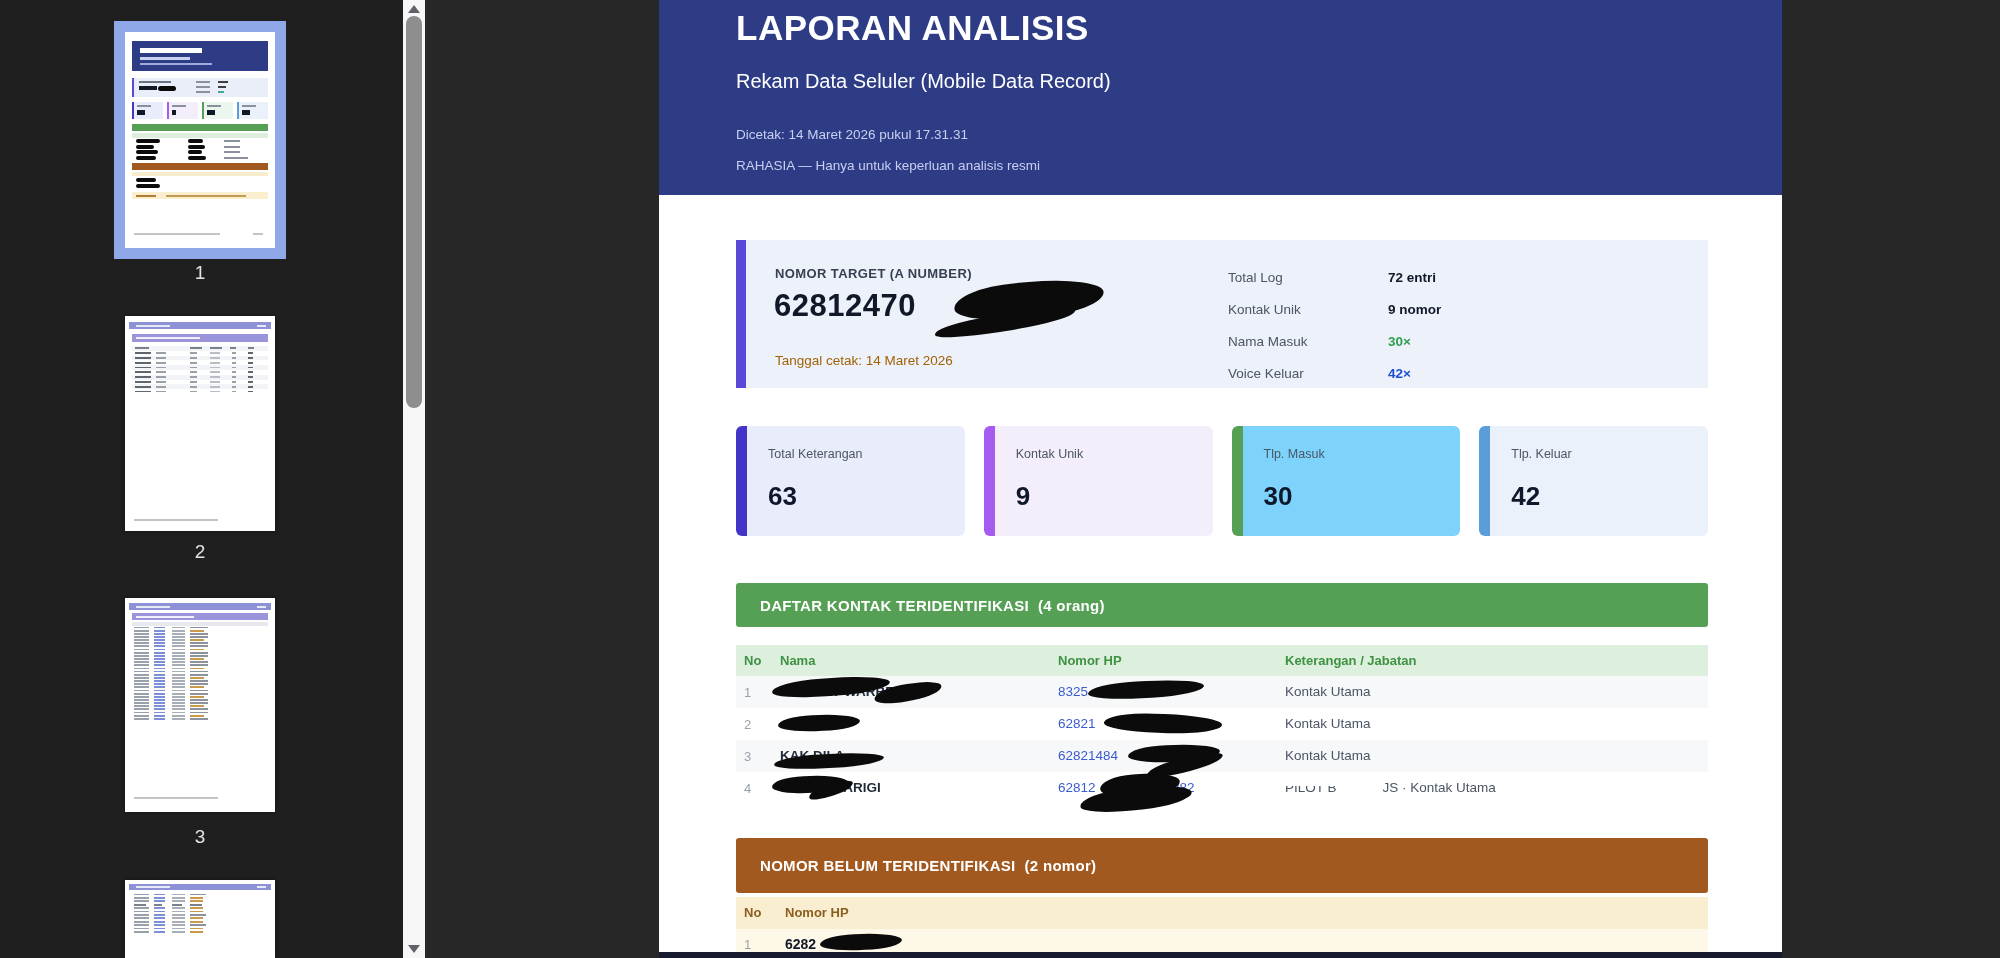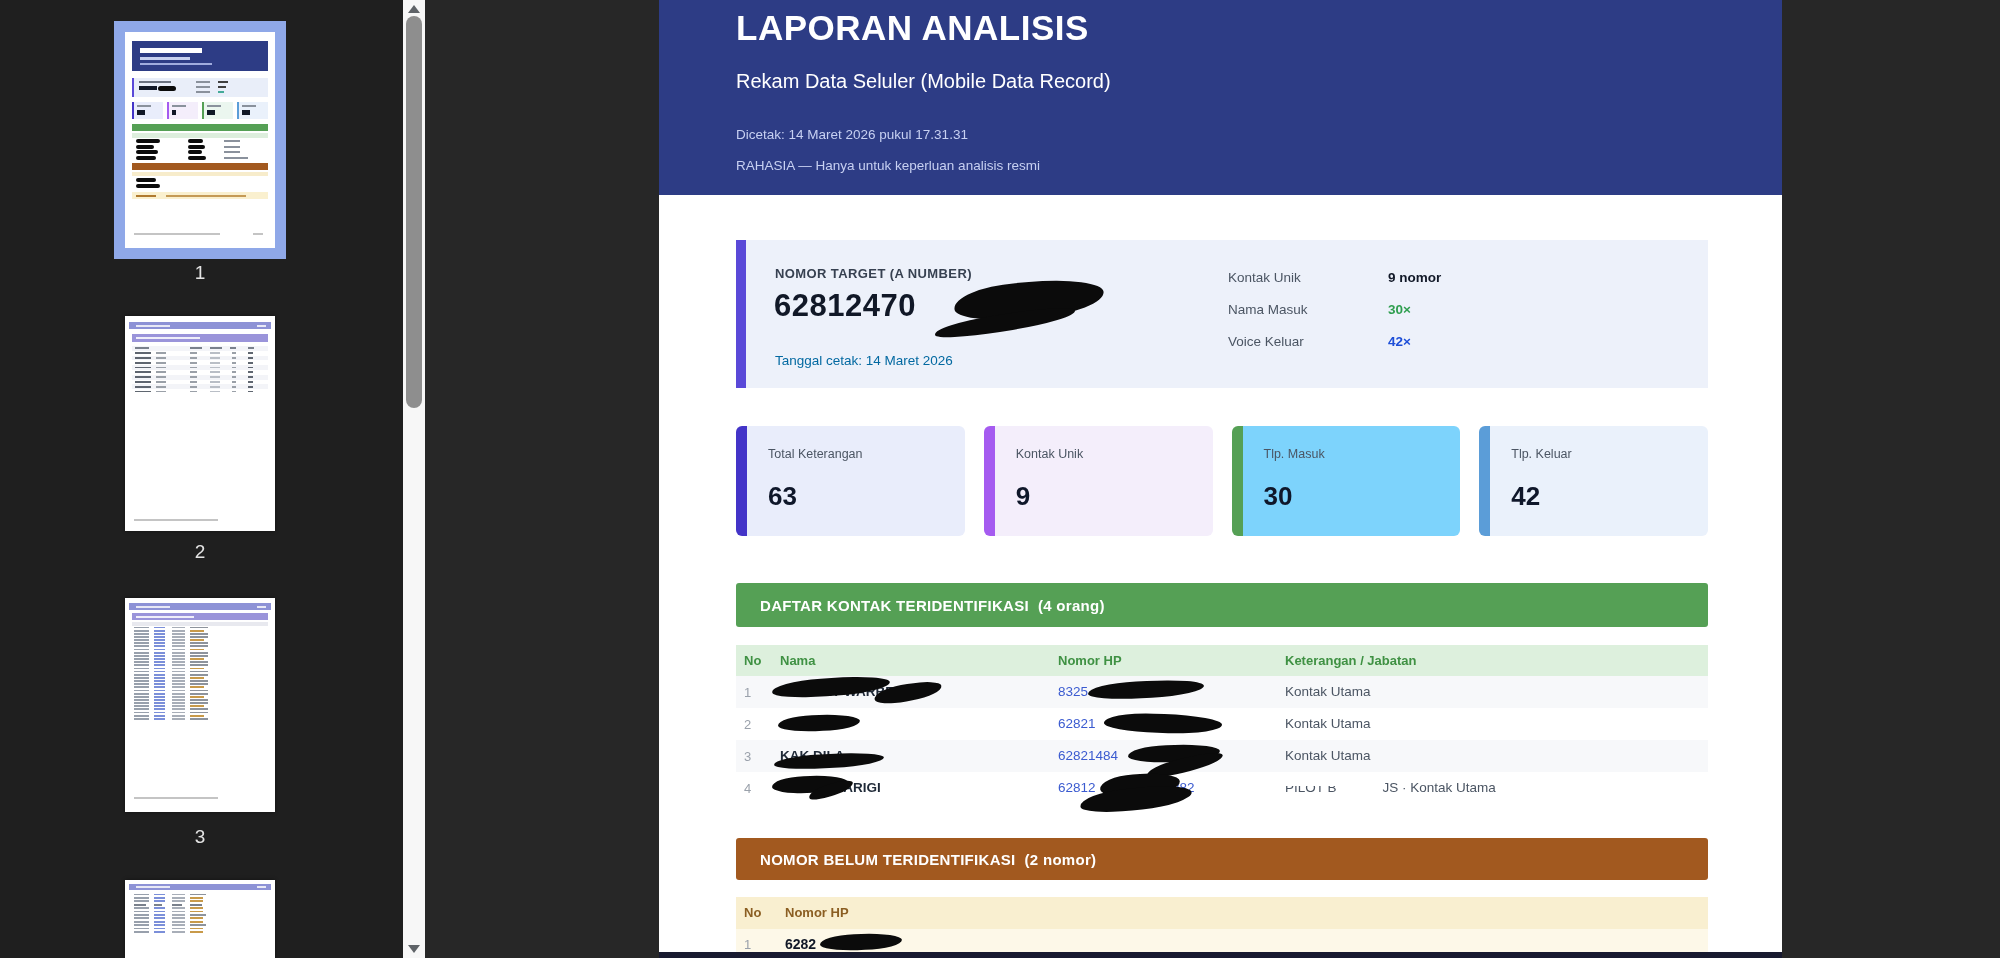--- a/index.html
+++ b/index.html
@@ -28,34 +28,34 @@
   .doc { position:absolute; left:659px; top:0; width:1123px; height:958px; background:#ffffff; overflow:hidden; }
   .doc-header { position:absolute; left:0; top:0; width:1123px; height:195px; background:#2d3c85; }
   .doc-title { position:absolute; left:77px; top:8px; color:#ffffff; font-size:35px; font-weight:bold; letter-spacing:.5px; }
   .doc-subtitle { position:absolute; left:77px; top:70px; color:#ffffff; font-size:20px; }
   .doc-meta1 { position:absolute; left:77px; top:127px; color:#c7d0f2; font-size:13.5px; }
   .doc-meta2 { position:absolute; left:77px; top:158px; color:#c7d0f2; font-size:13.5px; }
 
   .target-box { position:absolute; left:77px; top:240px; width:972px; height:148px; background:#edf1fa; border-left:10px solid #5a49d8; }
   .tb-label { position:absolute; left:29px; top:26px; font-size:13px; font-weight:bold; color:#374151; letter-spacing:.4px; }
   .tb-number { position:absolute; left:28px; top:48px; font-size:31px; font-weight:bold; color:#111827; letter-spacing:.5px; }
-  .tb-date { position:absolute; left:29px; top:113px; font-size:13.5px; color:#0369a1; }
+  .tb-date { position:absolute; left:29px; top:113px; font-size:13.5px; color:#a16207; }
   .tb-stats { position:absolute; left:482px; top:21px; width:470px; }
   .tb-stat-row { display:flex; height:32px; align-items:center; }
   .tb-stat-label { width:160px; font-size:13.5px; color:#4b5563; }
   .tb-stat-value { font-size:13.5px; font-weight:bold; color:#111827; }
 
   .cards { position:absolute; left:77px; top:426px; width:972px; height:110px; display:flex; gap:19px; }
   .card { flex:1; border-radius:6px; position:relative; border-left:11px solid #000; }
   .card-label { position:absolute; left:21px; top:21px; font-size:12.5px; color:#4b5563; }
   .card-value { position:absolute; left:21px; top:55px; font-size:26px; font-weight:bold; color:#0f172a; }
 
   .bar { position:absolute; left:77px; width:972px; display:flex; align-items:center; border-radius:3px; }
   .bar-green { top:583px; height:44px; background:#55a055; }
-  .bar-brown { top:838px; height:42px; background:#a2591f; }
+  .bar-brown { top:838px; height:55px; background:#a2591f; }
   .bar-title { color:#ffffff; font-size:15px; font-weight:bold; padding-left:24px; white-space:pre; letter-spacing:.3px; }
 
   .t1-head { position:absolute; left:77px; top:645px; width:972px; height:31px; background:#ddf0dd; }
   .t1-head span, .t2-head span { position:absolute; top:8px; font-size:13px; font-weight:bold; color:#3f9143; }
   .row { position:absolute; left:77px; width:972px; height:32px; }
   .row .no { position:absolute; left:8px; top:9px; font-size:13px; color:#9aa1ab; }
   .row .nm { position:absolute; left:44px; top:8px; font-size:13.5px; font-weight:bold; color:#1f2937; }
   .row .ph { position:absolute; left:322px; top:8px; font-size:13.5px; color:#3b5bd0; text-decoration:none; }
   .row .kt { position:absolute; left:549px; top:8px; font-size:13.5px; color:#4b5563; }
   .stripe { background:#f7f8fa; }
@@ -528,20 +528,24 @@
   </div>
 
   <div class="target-box" style="border-left-color: rgb(90, 73, 216);">
     <div class="tb-label">NOMOR TARGET (A NUMBER)</div>
     <div class="tb-number">62812470</div>
     <div class="redact" style="left:208px;top:42px;width:150px;height:36px;transform:rotate(-5deg);"></div>
     <div class="redact" style="left:188px;top:74px;width:142px;height:17px;transform:rotate(-9deg);"></div>
     <div class="tb-date">Tanggal cetak: 14 Maret 2026</div>
     <div class="tb-stats">
       <div class="tb-stat-row">
+        <span class="tb-stat-label">Total Log</span>
+        <span class="tb-stat-value" style="color: rgb(17, 24, 39);">72 entri</span>
+      </div>
+      <div class="tb-stat-row">
         <span class="tb-stat-label">Kontak Unik</span>
         <span class="tb-stat-value" style="color: rgb(17, 24, 39);">9 nomor</span>
       </div>
       <div class="tb-stat-row">
         <span class="tb-stat-label">Nama Masuk</span>
         <span class="tb-stat-value" style="color: rgb(47, 158, 79);">30×</span>
       </div>
       <div class="tb-stat-row">
         <span class="tb-stat-label">Voice Keluar</span>
         <span class="tb-stat-value" style="color: #1d4ed8;">42×</span>

